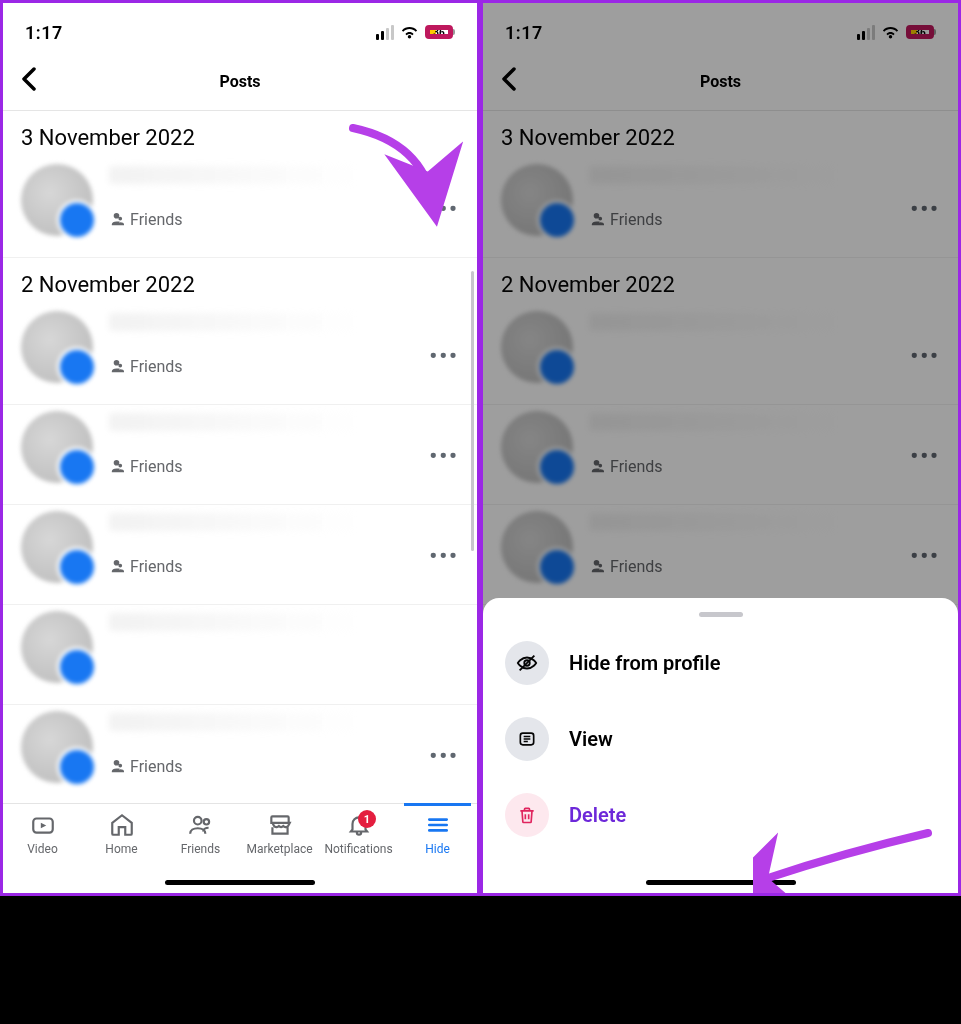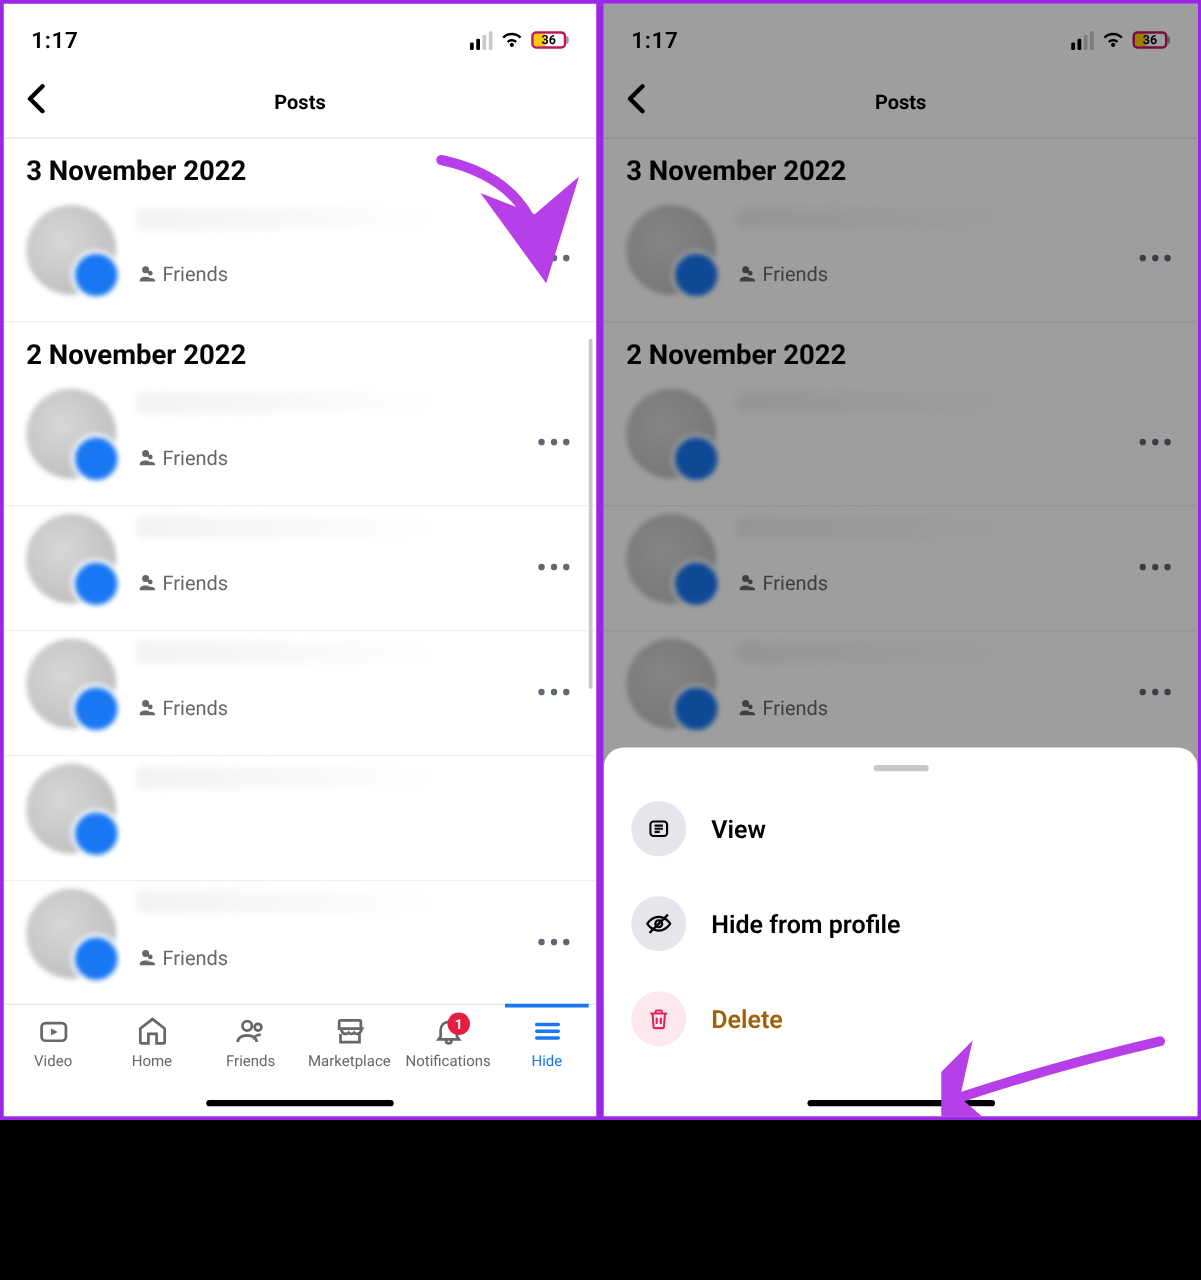--- a/index.html
+++ b/index.html
@@ -44,41 +44,41 @@
   .sig-bars { display: flex; align-items: flex-end; gap: 2px; }
   .sig-bars span { width: 3px; background:#000; border-radius:1px;}
   .sig-bars span:nth-child(1){height:6px;}
   .sig-bars span:nth-child(2){height:9px;}
   .sig-bars span:nth-child(3){height:12px;background:#c8c8c8;}
   .sig-bars span:nth-child(4){height:15px;background:#c8c8c8;}
   .batt {
     display: inline-flex; align-items: center;
   }
   .batt-body {
-    width: 28px; height: 14px; border:2px solid #be185d; border-radius:4px;
+    width: 28px; height: 14px; border:5px solid #be185d; border-radius:4px;
     position: relative; overflow:hidden;
     display:flex; align-items:center; justify-content:center;
     background:#fff;
   }
   .batt-fill { position:absolute; left:0;top:0;bottom:0; width:36%; background:#ffcc00;}
   .batt-tip { width:2px; height:6px; background:#999; border-radius:0 2px 2px 0;}
   .batt-txt { position:relative; font-size:10px; font-weight:700; z-index:1;}
   
   .nav-header {
     height: 58px;
     display:flex; align-items:center; justify-content:center;
     border-bottom: 1px solid #e5e5e5;
     position: relative;
   }
   .nav-back { position:absolute; left:18px; font-size:28px; font-weight:700; cursor:pointer;}
   .nav-title { font-size:16px; font-weight:700;}
   
   .content { flex:1; overflow:hidden; position:relative;}
   .date-header {
-    font-size:22px; font-weight:700;
+    font-size:22px; font-weight:400;
     padding: 14px 18px 8px;
     color:#050505;
   }
   .post-row {
     display:flex; align-items:flex-start;
     padding: 6px 14px 10px 18px;
     border-bottom: 1px solid #f0f0f0;
     gap:16px;
     position:relative;
     min-height:100px;
@@ -163,21 +163,21 @@
     display:flex; align-items:center; gap:20px;
     padding:16px 10px;
     font-size:20px; font-weight:600;
     cursor:pointer;
   }
   .sheet-item .circ{
     width:44px;height:44px;border-radius:50%;background:#e4e6eb;
     display:flex;align-items:center;justify-content:center;
     font-size:20px;color:#050505;flex-shrink:0;
   }
-  .sheet-item.danger { color:#a16207;}
+  .sheet-item.danger { color:#6d28d9;}
   .sheet-item.danger .circ{ color:#e0245e; background:#fde8ee;}
   
   .arrow-svg{ position:absolute; z-index:6; pointer-events:none;}
 </style>
 </head>
 <body>
 
 <div class="phone left">
 
   <div class="status-bar">
@@ -455,36 +455,36 @@
           <div class="post-line1"></div>
         </div>
     </div>
   </div>
   <div class="dim-overlay"></div>
 
   <div class="action-sheet">
     <div class="grabber"></div>
     <div class="sheet-item">
       <span class="circ">
-          <svg width="20" height="20" viewBox="0 0 24 24" fill="none" stroke="#050505" stroke-width="2">
-            <rect x="4" y="5" width="16" height="14" rx="3"></rect>
-            <path d="M8 9h8M8 12h8M8 15h5"></path>
-          </svg>
-        </span>
-      <span>View</span>
-    </div>
-    <div class="sheet-item">
-      <span class="circ">
           <svg width="22" height="22" viewBox="0 0 24 24" fill="none" stroke="#050505" stroke-width="2">
             <path d="M2 12s3.5-6 10-6 10 6 10 6-3.5 6-10 6S2 12 2 12z"></path>
             <circle cx="12" cy="12" r="3"></circle>
             <path d="M4 20 20 4"></path>
           </svg>
         </span>
       <span>Hide from profile</span>
+    </div>
+    <div class="sheet-item">
+      <span class="circ">
+          <svg width="20" height="20" viewBox="0 0 24 24" fill="none" stroke="#050505" stroke-width="2">
+            <rect x="4" y="5" width="16" height="14" rx="3"></rect>
+            <path d="M8 9h8M8 12h8M8 15h5"></path>
+          </svg>
+        </span>
+      <span>View</span>
     </div>
     <div class="sheet-item danger">
       <span class="circ">
           <svg width="20" height="20" viewBox="0 0 24 24" fill="none" stroke="#e0245e" stroke-width="2">
             <path d="M4 7h16M9 7V5a1 1 0 011-1h4a1 1 0 011 1v2m-9 0 1 13a1 1 0 001 1h8a1 1 0 001-1l1-13M10 11v6m4-6v6"></path>
           </svg>
         </span>
       <span>Delete</span>
     </div>
   </div>

